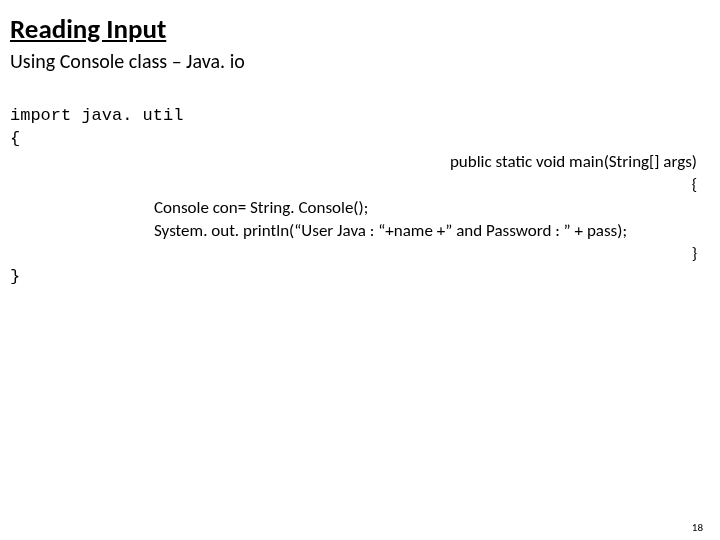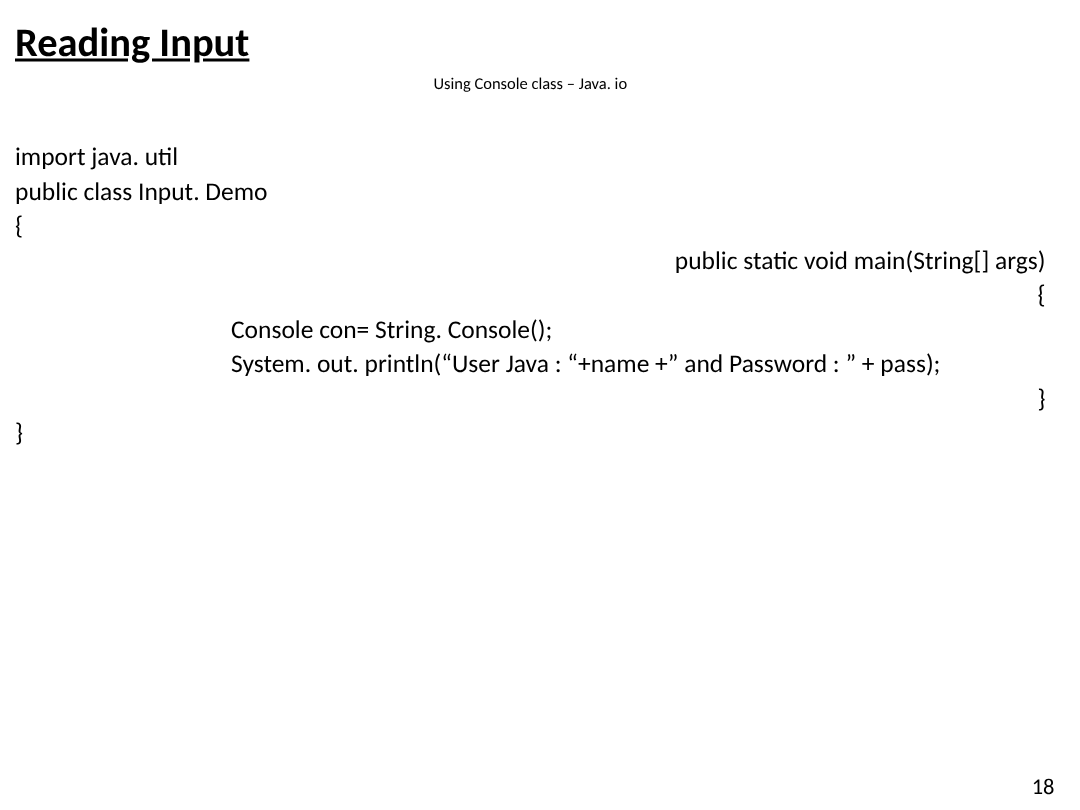--- a/index.html
+++ b/index.html
@@ -1,35 +1,34 @@
 <!DOCTYPE html>
 <html><head>
 <meta charset="utf-8">
 <style>
   * { margin: 0; padding: 0; box-sizing: border-box; }
   html, body { width: 720px; height: 540px; background: #fff; font-family: Calibri, Arial, sans-serif; color: #000; }
   .page { position: relative; width: 711px; height: 540px; padding: 12px 14px 10px 10px; }
   .title { font-size: 27px; font-weight: 700; text-decoration: underline; margin-bottom: 4px; }
-  .subtitle { font-size: 11px; margin-bottom: 32px; text-align: center; }
+  .subtitle { font-size: 20px; margin-bottom: 32px; }
   .code { font-size: 17px; line-height: 1.35; }
-  .code .lvl0 { margin-left: 0; }
+  .code .lvl0 { margin-left: 0; font-family: Liberation Mono, monospace; }
   .code .lvl1 { margin-left: 72px; text-align: right; }
   .code .lvl2 { margin-left: 144px; }
-  .pagenum { position: absolute; right: 8px; bottom: 6px; font-size: 15px; color: #000; }
+  .pagenum { position: absolute; right: 8px; bottom: 6px; font-size: 11px; color: #000; }
 </style>
 </head>
 <body>
 
 <div class="page">
   <div class="title">Reading Input</div>
   <div class="subtitle">Using Console class – Java. io</div>
 
   <div class="code">
     <div class="lvl0">import java. util</div>
-    <div class="lvl0">public class Input. Demo</div>
     <div class="lvl0">{</div>
     <div class="lvl1">public static void main(String[] args)</div>
     <div class="lvl1">{</div>
     <div class="lvl2">Console con= String. Console();</div>
     <div class="lvl2">System. out. println(“User Java : “+name +” and Password : ” + pass);</div>
     <div class="lvl1">}</div>
     <div class="lvl0">}</div>
   </div>
 
   <div class="pagenum">18</div>

